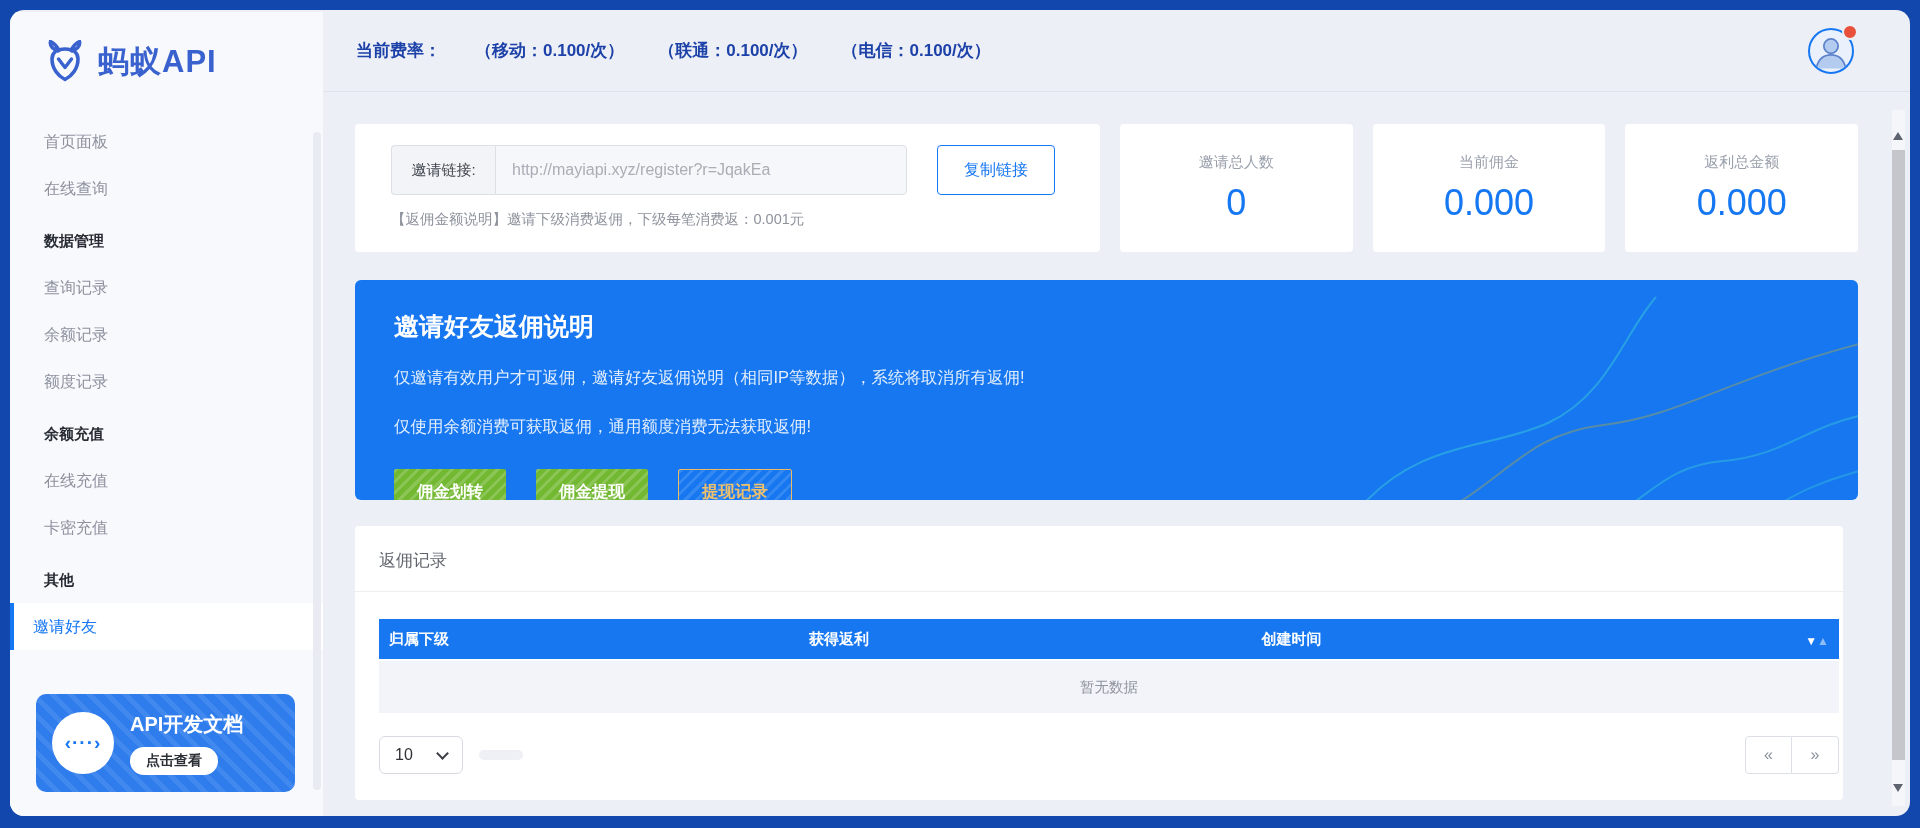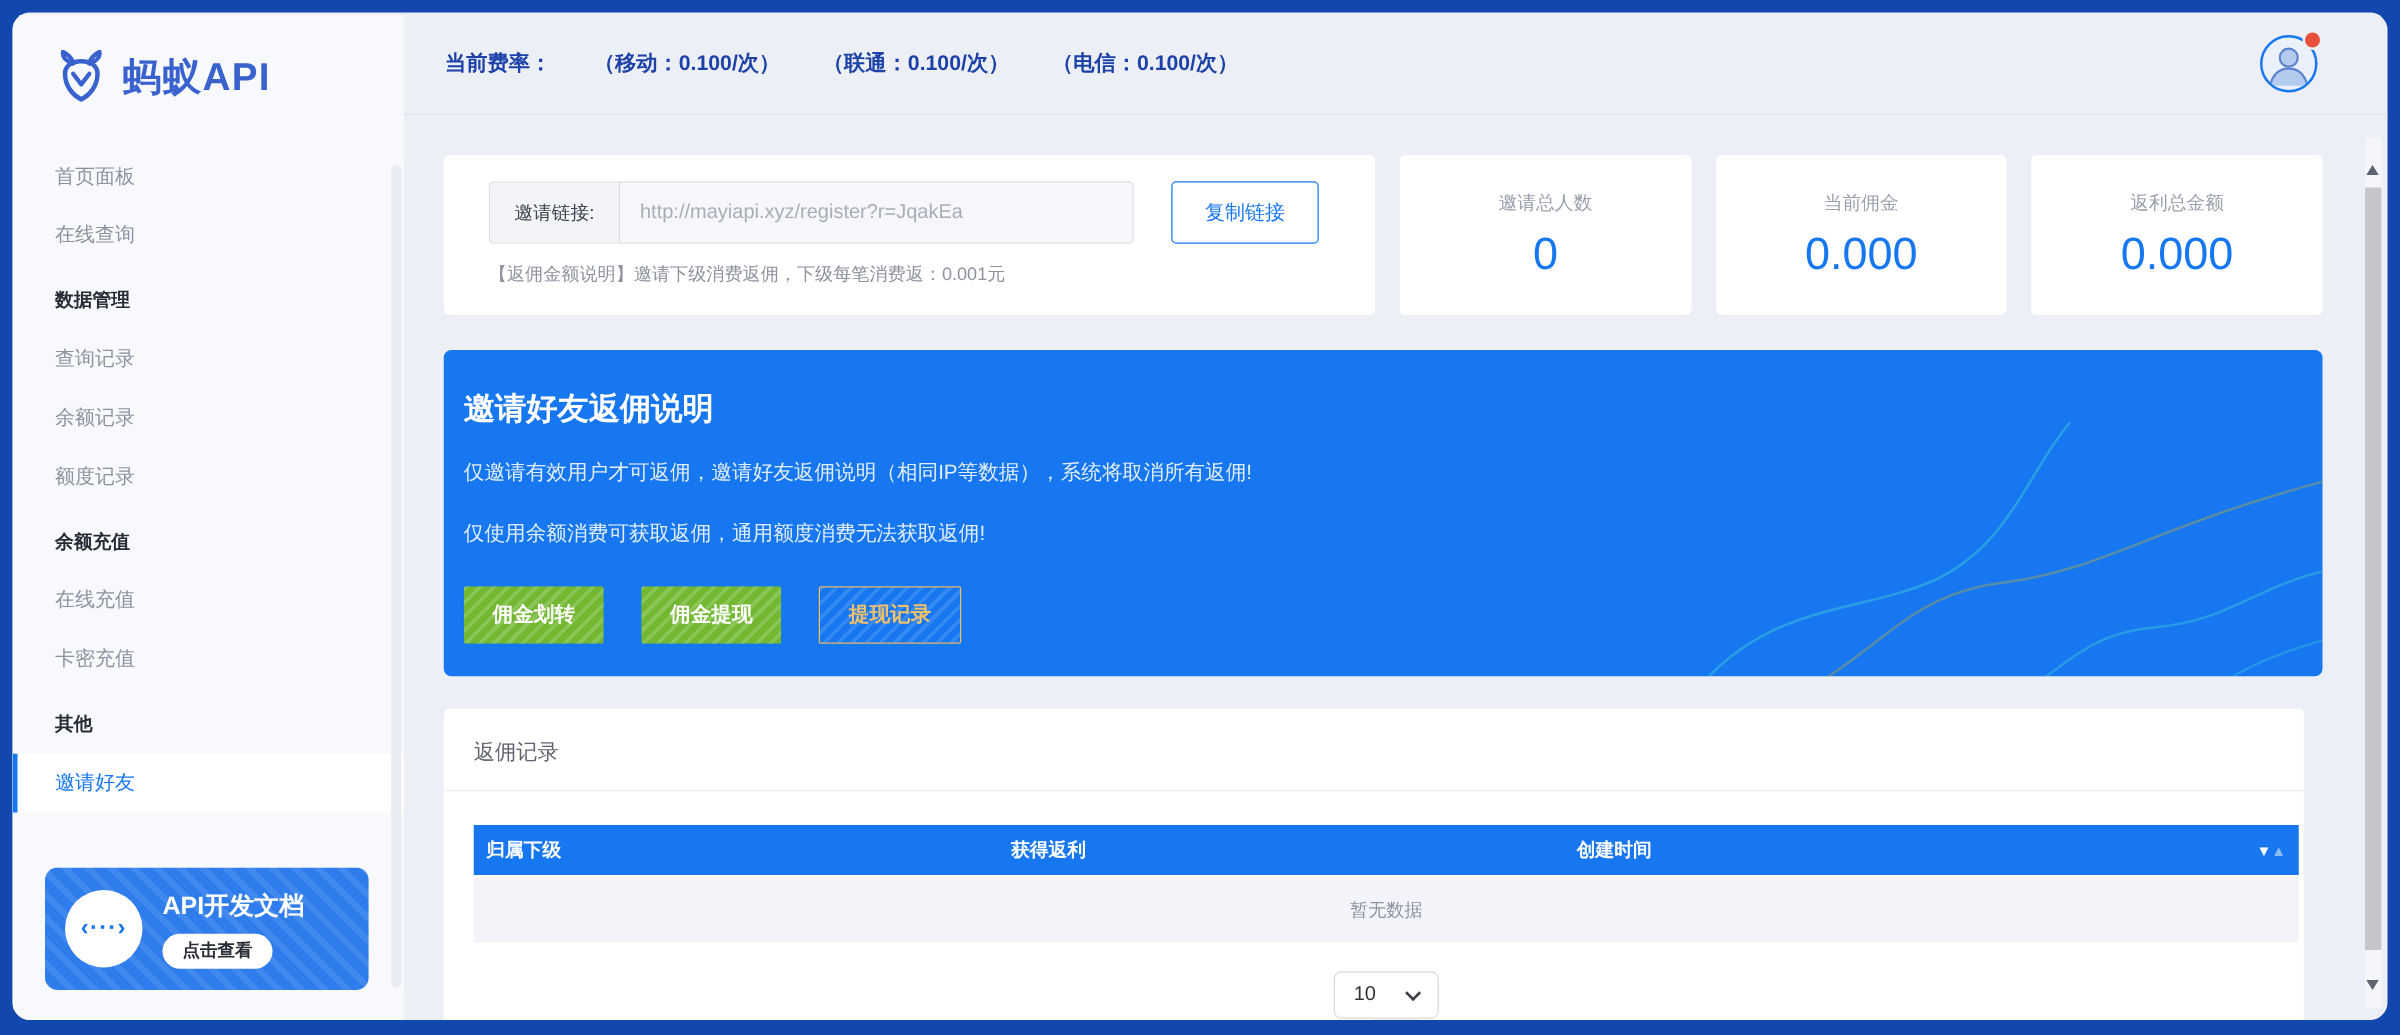--- a/index.html
+++ b/index.html
@@ -31,21 +31,21 @@
   .menu-item {
     height:47px; line-height:47px; padding-left:34px;
     font-size:16px; color:#8d929e; cursor:pointer;
   }
   .menu-section {
     height:47px; line-height:47px; padding-left:34px; margin-top:5px;
     font-size:15px; font-weight:bold; color:#272b33;
   }
   .menu-item.active {
     background:#ffffff; color:#1677f2;
-    border-left:4px solid #1677f2; padding-left:30px;
+    border-left:4px solid #1677f2; padding-left:19px;
   }
   .api-doc {
     position:absolute; left:26px; right:28px; bottom:26px; height:98px;
     border-radius:10px; background:#2f7ded;
     background-image:repeating-linear-gradient(45deg, rgba(255,255,255,0.09) 0 5px, rgba(255,255,255,0) 5px 13px);
     display:flex; align-items:center; gap:16px; padding-left:16px; cursor:pointer;
   }
   .api-doc-circle {
     width:62px; height:62px; border-radius:50%; background:#fff;
     display:flex; align-items:center; justify-content:center;
@@ -99,23 +99,23 @@
   .invite-note { margin-top:15px; font-size:14.5px; color:#8d929c; }
   .stat-card {
     flex:1; height:128px; display:flex; flex-direction:column;
     align-items:center; justify-content:center; gap:10px;
   }
   .stat-label { font-size:15px; color:#9aa0ac; }
   .stat-value { font-size:36px; color:#1677f2; }
 
   
   .banner {
-    margin:28px 52px 0 32px; height:261px; border-radius:6px;
+    margin:28px 52px 0 32px; height:220px; border-radius:6px;
     background:#1677f0; position:relative; overflow:hidden;
-    padding:30px 0 0 16px; color:#fff;
+    padding:30px 0 0 39px; color:#fff;
   }
   .banner-title { font-size:25px; font-weight:bold; margin-bottom:24px; }
   .banner-line { font-size:16.5px; color:rgba(255,255,255,0.88); }
   .banner-line + .banner-line { margin-top:27px; }
   .banner-btns { display:flex; gap:30px; margin-top:31px; position:relative; z-index:2; }
   .bbtn {
     height:46px; padding:0 23px; display:flex; align-items:center;
     font-size:16.5px; font-weight:bold; cursor:pointer; border-radius:2px;
   }
   .bbtn-green {
@@ -140,21 +140,21 @@
   .th-first { padding-left:10px; text-align:left; }
   .th-center { text-align:center; }
   .th-sort { text-align:right; padding-right:10px; }
   .sort-desc { color:#ffffff; font-size:12px; cursor:pointer; }
   .sort-asc { color:#8fbcf5; font-size:12px; cursor:pointer; }
   .empty-row {
     height:52px; margin-top:2px; background:#f2f4f9;
     display:flex; align-items:center; justify-content:center;
     color:#8f949e; font-size:14.5px;
   }
-  .pagination { display:flex; align-items:center; margin:23px 4px 0 24px;flex-direction:column; }
+  .pagination { display:flex; align-items:center; margin:23px 4px 0 24px; }
   .page-select {
     width:84px; height:38px; border:1px solid #d7dae2; border-radius:6px;
     display:flex; align-items:center; justify-content:space-between;
     padding:0 15px; font-size:16px; color:#303238; background:#fff; cursor:pointer;
   }
   .chevron {
     width:9px; height:9px; border-right:2px solid #3a3d42; border-bottom:2px solid #3a3d42;
     transform:rotate(45deg); margin-top:-4px;
   }
   .skeleton-pill { width:44px; height:10px; background:#eef0f6; border-radius:5px; margin-left:16px; }

